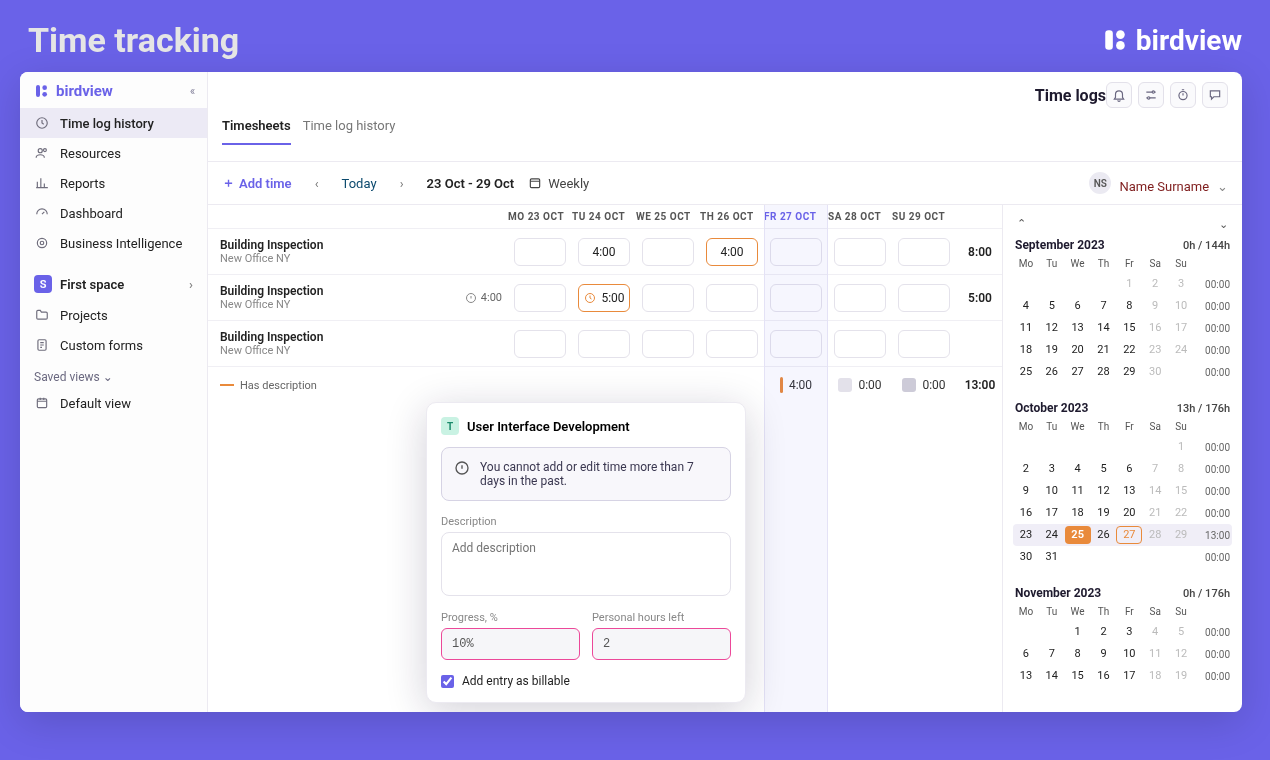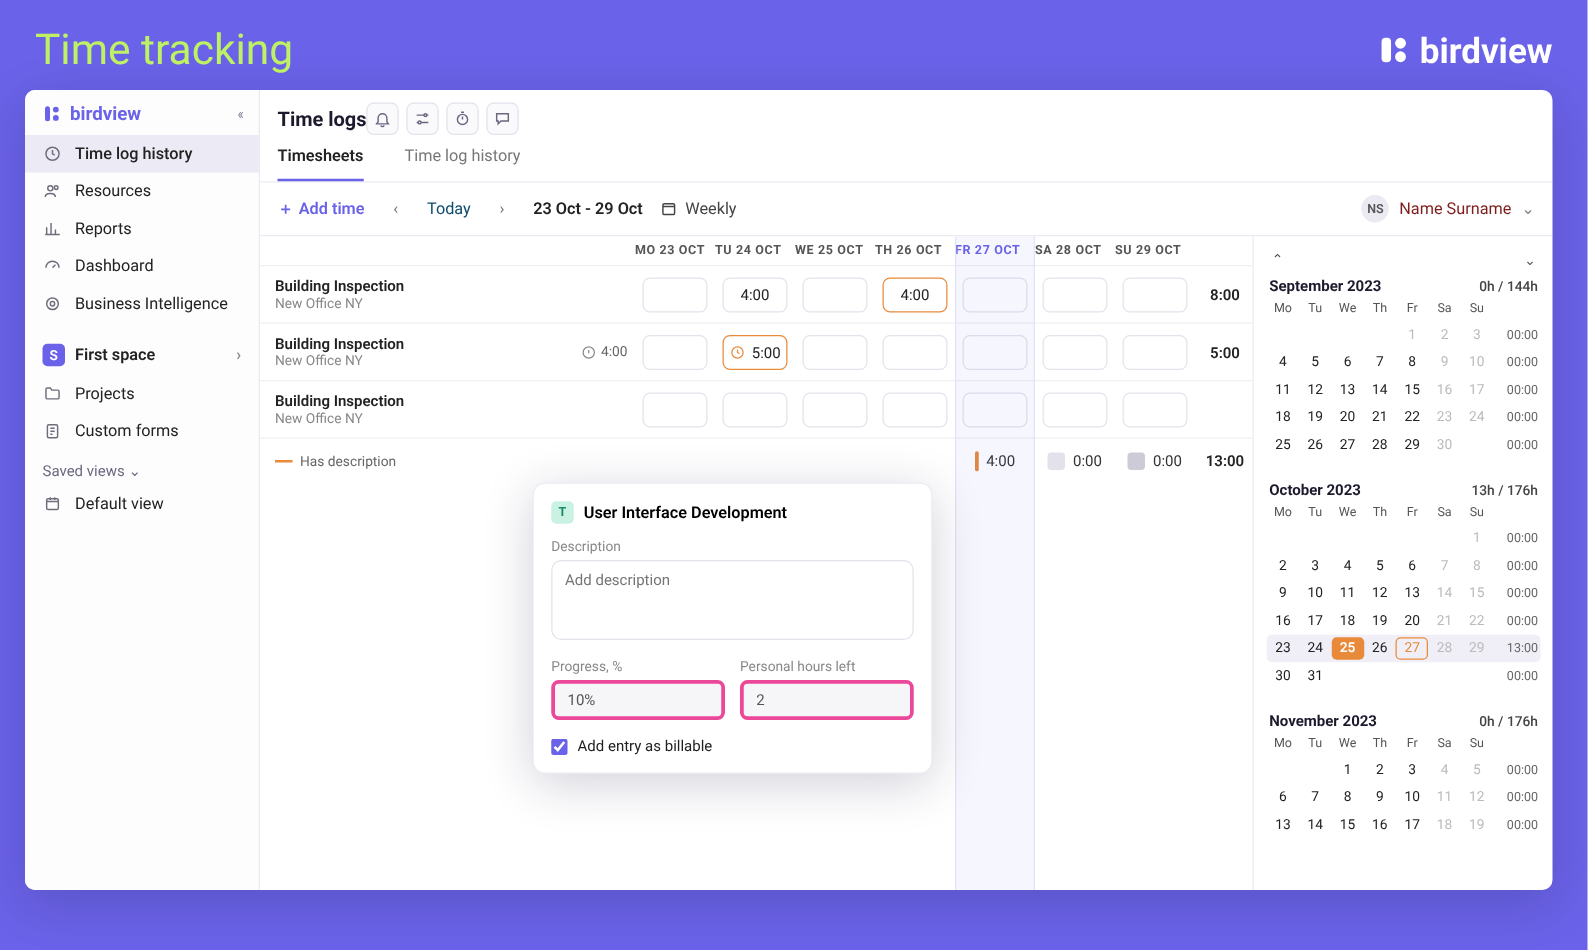--- a/index.html
+++ b/index.html
@@ -1,49 +1,49 @@
 <!DOCTYPE html>
 <html><head>
 <meta charset="utf-8">
 <style>
   * { box-sizing: border-box; margin: 0; padding: 0; font-family: -apple-system, BlinkMacSystemFont, "Segoe UI", Roboto, sans-serif; }
   body { background: #6a62e8; width: 1270px; height: 760px; overflow: hidden; }
   .outer-header { display: flex; align-items: center; justify-content: space-between; padding: 20px 28px 12px; }
-  .outer-title { color: #bef264; font-size: 34px; font-weight: 400; }
+  .outer-title { color: #e5e5e5; font-size: 34px; font-weight: 700; }
   .brand-logo { display:flex; align-items:center; gap:8px; color:#fff; font-size:28px; font-weight:700; }
   .brand-logo svg { width:26px; height:26px; }
   .app-shell { margin: 0 28px 0 20px; background: #fff; border-radius: 8px; height: 640px; display: flex; overflow: hidden; box-shadow: 0 10px 40px rgba(0,0,0,.15); }
   .sidebar { width: 188px; border-right: 1px solid #eceaf1; background: #fdfdfd; display: flex; flex-direction: column; font-size: 13px; color: #222; }
   .sb-top { display:flex; align-items:center; justify-content:space-between; padding: 10px 14px 8px; }
   .sb-logo { display:flex; align-items:center; gap:6px; color:#6a62e8; font-weight:700; font-size:15px; }
   .sb-logo svg{ width:16px; height:16px; }
   .sb-collapse { color:#8a88a0; font-size:12px; letter-spacing:-2px; }
   .sb-item { display:flex; align-items:center; gap:10px; padding: 7px 14px; cursor:pointer; }
   .sb-item .ico{ width:16px; height:16px; color:#6f6d7c; display:flex; align-items:center; justify-content:center; }
   .sb-item.active { background:#eceaf5; font-weight:500; }
   .sb-section { margin-top:10px; }
   .sb-space { display:flex; align-items:center; justify-content:space-between; padding:7px 14px; font-weight:600; }
   .sb-space .badge { width:18px; height:18px; border-radius:4px; background:#6a62e8; color:#fff; font-size:11px; display:inline-flex; align-items:center; justify-content:center; margin-right:8px;}
   .sb-sv { padding: 10px 14px 4px; color:#6b6980; font-size:12px; }
   .main { flex:1; display:flex; flex-direction:column; overflow:hidden; }
-  .m-header { display:flex; align-items:center; justify-content:flex-start; padding:10px 14px 0; }
+  .m-header { display:flex; align-items:center; justify-content:flex-end; padding:10px 14px 0; }
   .m-title { font-size:16px; font-weight:700; color:#1e1a2e; }
   .m-icons { display:flex; gap:6px; }
   .icon-btn { width:26px; height:26px; border:1px solid #e3e1ea; border-radius:6px; display:flex; align-items:center; justify-content:center; color:#6a6780; background:#fafafc; cursor:pointer; }
-  .tabs { display:flex; gap:33px; padding: 10px 14px 0; border-bottom:1px solid #eceaf1; font-size:13px; }
+  .tabs { display:flex; gap:12px; padding: 10px 14px 16px; border-bottom:1px solid #eceaf1; font-size:13px; }
   .tab { padding-bottom:10px; color:#777; cursor:pointer; }
   .tab.active { color:#222; font-weight:600; border-bottom:2px solid #6a62e8; }
   .toolbar { display:flex; align-items:center; justify-content:space-between; padding:10px 14px; font-size:13px; border-bottom:1px solid #eceaf1; }
   .tb-left { display:flex; align-items:center; gap:14px; }
   .add-time { color:#6a62e8; font-weight:600; display:flex; align-items:center; gap:4px; cursor:pointer; }
   .nav-arrow { width:22px; color:#777; text-align:center; cursor:pointer; }
   .today { color:#0c4a6e; cursor:pointer; }
   .range { color:#222; font-weight:600; }
   .weekly { display:flex; align-items:center; gap:6px; color:#444; cursor:pointer; }
-  .tb-right { display:flex; align-items:center; gap:8px; }
+  .tb-right { display:flex; align-items:flex-end; gap:8px; }
   .avatar { width:22px; height:22px; border-radius:50%; background:#ebeaf2; color:#555; font-size:10px; display:flex; align-items:center; justify-content:center; font-weight:600; }
   .user-name { color:#7f1d1d; }
   .body-area { flex:1; display:flex; overflow:hidden; }
   .sheet { flex:1; overflow:hidden; position:relative; }
   .day-hdrs { display:grid; grid-template-columns: 300px repeat(7, 64px) 48px 30px; align-items:center; padding: 6px 10px 6px 0; font-size:10px; font-weight:700; color:#555; letter-spacing:.5px; }
   .dh { text-align:left; }
   .dh.active { color:#6a62e8; }
   .row { display:grid; grid-template-columns: 300px repeat(7, 64px) 48px 30px; align-items:center; border-top:1px solid #f0eff4; padding:8px 10px 8px 0; min-height:46px; }
   .row .task { padding-left:12px; }
   .task .t-name { font-size:12px; font-weight:600; color:#222; }
@@ -60,21 +60,21 @@
   .chip { display:inline-flex; align-items:center; gap:6px; }
   .chip .sq { width:14px; height:14px; border-radius:3px; }
   .popup { position:absolute; left:218px; top:197px; width:320px; background:#fff; border-radius:10px; box-shadow:0 8px 40px rgba(30,20,60,.2); border:1px solid #eceaf1; padding:14px; font-size:12px; z-index:10;}
   .popup-title { display:flex; align-items:center; gap:8px; font-size:13px; font-weight:600; margin-bottom:12px; }
   .popup-title .tbadge { width:18px; height:18px; border-radius:4px; background:#c9f2e3; color:#1a8a6b; font-size:10px; display:flex; align-items:center; justify-content:center; font-weight:700;}
   .warn-box { border:1px solid #d6d3e4; background:#f8f7fb; border-radius:8px; padding:12px; display:flex; gap:10px; color:#3a3750; margin-bottom:14px;}
   .form-label { color:#888; font-size:11px; margin-bottom:4px; display:block; }
   .textarea { width:100%; height:64px; border:1px solid #e4e2eb; border-radius:8px; padding:8px 10px; font-size:12px; color:#000000; resize:none; outline:none; font-family:inherit; }
   .prow { display:flex; gap:12px; margin-top:12px; }
   .pfield { flex:1; }
-  .pin { width:100%; height:32px; border:3px solid #ec4899; border-radius:6px; padding:0 10px; font-size:12px; background:#f6f6f9; color:#555; }
+  .pin { width:100%; height:32px; border:1px solid #ec4899; border-radius:6px; padding:0 10px; font-size:12px; background:#f6f6f9; color:#555;font-family:Liberation Mono, monospace; }
   .check-row { display:flex; align-items:center; gap:8px; margin-top:14px; color:#222; }
   .check-row input { accent-color:#6a62e8; }
   .right-cal { width:240px; border-left:1px solid #eceaf1; overflow-y:auto; padding:12px 10px 40px; font-size:11px; }
   .cal-nav { display:flex; justify-content:space-between; color:#555; padding:0 4px 8px; }
   .month-block { margin-bottom:18px; }
   .month-head { display:flex; justify-content:space-between; align-items:center; font-size:12px; font-weight:700; color:#1e1a2e; margin-bottom:6px; padding:0 2px; }
   .stat { font-weight:500; color:#444; font-size:11px; }
   .wk-hdr { display:grid; grid-template-columns: repeat(7, 1fr) 38px; font-size:10px; color:#555; margin-bottom:4px; }
   .wk-hdr span { text-align:center; }
   .wk-row { display:grid; grid-template-columns: repeat(7, 1fr) 38px; align-items:center; height:22px; border-radius:4px;}
@@ -400,20 +400,29 @@
           </div>
           <div class="total">13:00</div>
           <span></span>
         </div>
 
         <div class="popup">
           <div class="popup-title">
             <span class="tbadge">T</span>
             <span>User Interface Development</span>
           </div>
+          <div class="warn-box">
+            <span>
+              <svg width="16" height="16" viewBox="0 0 24 24" fill="none" stroke="#555" stroke-width="2">
+                  <circle cx="12" cy="12" r="9"></circle>
+                  <path d="M12 8v5M12 16h.01"></path>
+                </svg>
+            </span>
+            <span>You cannot add or edit time more than 7 days in the past.</span>
+          </div>
           <label class="form-label">Description</label>
           <textarea class="textarea" placeholder="Add description" style=""></textarea>
           <div class="prow">
             <div class="pfield">
               <label class="form-label">Progress, %</label>
               <input class="pin" value="10%" style="">
             </div>
             <div class="pfield">
               <label class="form-label">Personal hours left</label>
               <input class="pin" value="2" style="">

